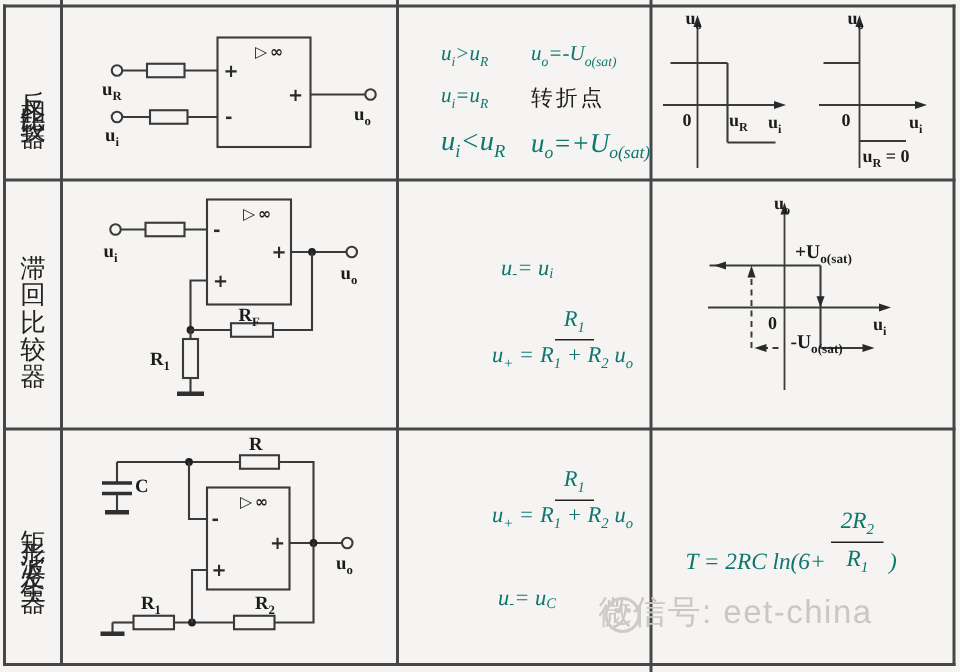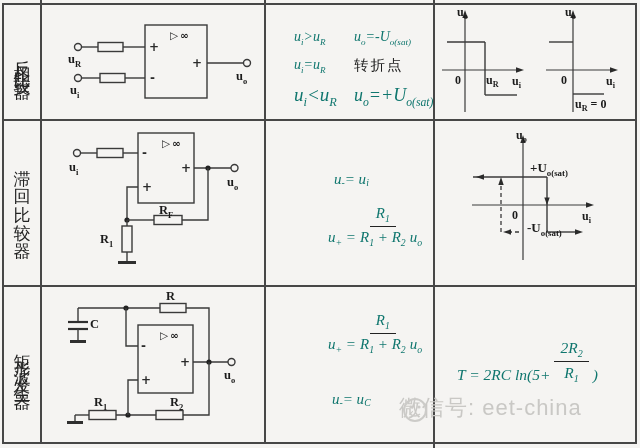--- a/index.html
+++ b/index.html
@@ -256,21 +256,21 @@
         <span class="fnum">R<sub>1</sub></span>
         <span class="fden">R<sub>1</sub> + R<sub>2</sub></span>
       </span>
       <span>u<sub>o</sub></span>
     </div>
     <div class="mathline eq" style="left:66px;top:104px">u<sub>-</sub> = u<sub>C</sub></div>
   </div>
 
   <div class="cell" style="left:435px;top:287px;width:201px;height:153px">
     <div class="mathline eq" style="left:22px;top:52px;font-size:15.5px">
-      <span>T = 2RC ln(5+</span>
+      <span>T = 2RC ln(6+</span>
       <span class="frac">
         <span class="fnum">2R<sub>2</sub></span>
         <span class="fden">R<sub>1</sub></span>
       </span>
       <span>)</span>
     </div>
   </div>
 
   <div class="wm">
     <svg width="32" height="34" viewBox="0 0 32 34">

